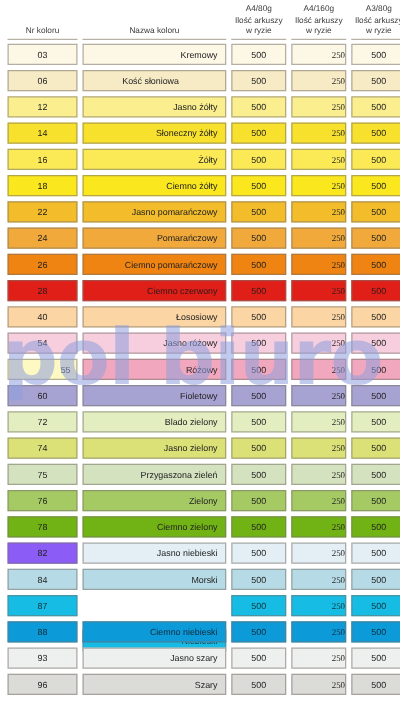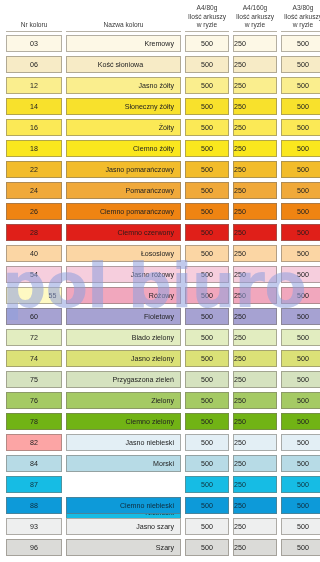--- a/index.html
+++ b/index.html
@@ -87,21 +87,21 @@
     line-height: 17px;
     font-size: 7.1px;
     color: #222222;
     border: 1px solid rgba(120,115,105,0.55);
     box-sizing: border-box;
     background: #ffffff;
   }
   .c-nr    { left: 0px;   width: 56px;  text-align: center; }
   .c-nazwa { left: 60px;  width: 115px; text-align: right; padding-right: 6px; }
   .c-a480  { left: 179px; width: 44px;  text-align: center; }
-  .c-a4160 { left: 227px; width: 44px;  text-align: left; }
+  .c-a4160 { left: 227px; width: 44px;  text-align: right; font-family: Liberation Serif, serif; }
   .c-a380  { left: 275px; width: 44px;  text-align: center; }
 </style>
 </head>
 <body>
 
 <div id="page">
 
   <div id="watermark">
     <div class="wm-text">pol biuro</div>
   </div>
@@ -258,21 +258,21 @@
         <div class="cell c-a380" style="background: rgb(165, 202, 100); color: rgb(34, 34, 34);">500</div>
       </div>
       <div class="row">
         <div class="cell c-nr" style="background: rgb(113, 179, 21); color: rgb(34, 34, 34);">78</div>
         <div class="cell c-nazwa" style="background: rgb(113, 179, 21); color: rgb(34, 34, 34);">Ciemno zielony</div>
         <div class="cell c-a480" style="background: rgb(113, 179, 21); color: rgb(34, 34, 34);">500</div>
         <div class="cell c-a4160" style="background: rgb(113, 179, 21); color: rgb(34, 34, 34);">250</div>
         <div class="cell c-a380" style="background: rgb(113, 179, 21); color: rgb(34, 34, 34);">500</div>
       </div>
       <div class="row">
-        <div class="cell c-nr" style="background: #fca5a5; color: rgb(34, 34, 34);">82</div>
+        <div class="cell c-nr" style="background: #8b5cf6; color: rgb(34, 34, 34);">82</div>
         <div class="cell c-nazwa" style="background: rgb(227, 239, 245); color: rgb(34, 34, 34);">Jasno niebieski</div>
         <div class="cell c-a480" style="background: rgb(227, 239, 245); color: rgb(34, 34, 34);">500</div>
         <div class="cell c-a4160" style="background: rgb(227, 239, 245); color: rgb(34, 34, 34);">250</div>
         <div class="cell c-a380" style="background: rgb(227, 239, 245); color: rgb(34, 34, 34);">500</div>
       </div>
       <div class="row">
         <div class="cell c-nr" style="background: rgb(183, 219, 230); color: rgb(34, 34, 34);">84</div>
         <div class="cell c-nazwa" style="background: rgb(183, 219, 230); color: rgb(34, 34, 34);">Morski</div>
         <div class="cell c-a480" style="background: rgb(183, 219, 230); color: rgb(34, 34, 34);">500</div>
         <div class="cell c-a4160" style="background: rgb(183, 219, 230); color: rgb(34, 34, 34);">250</div>

